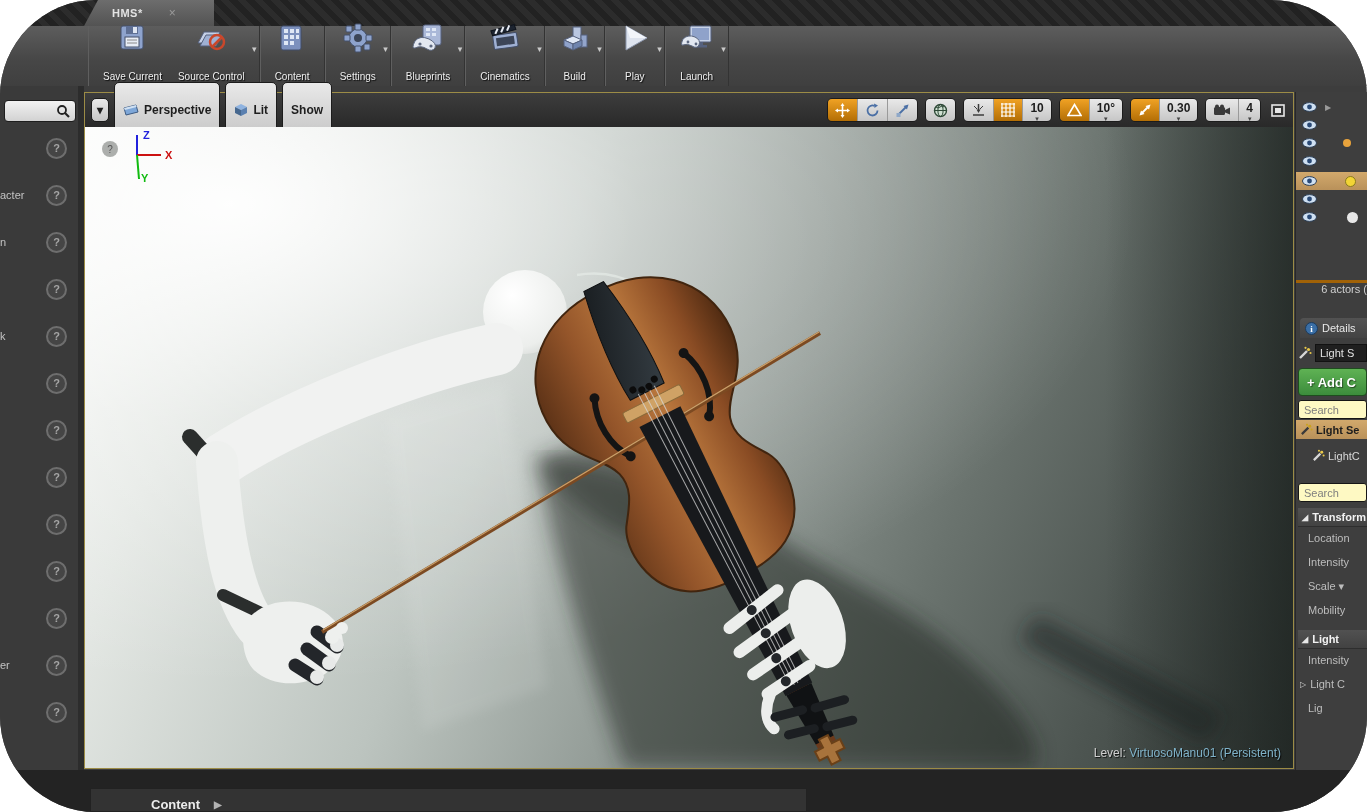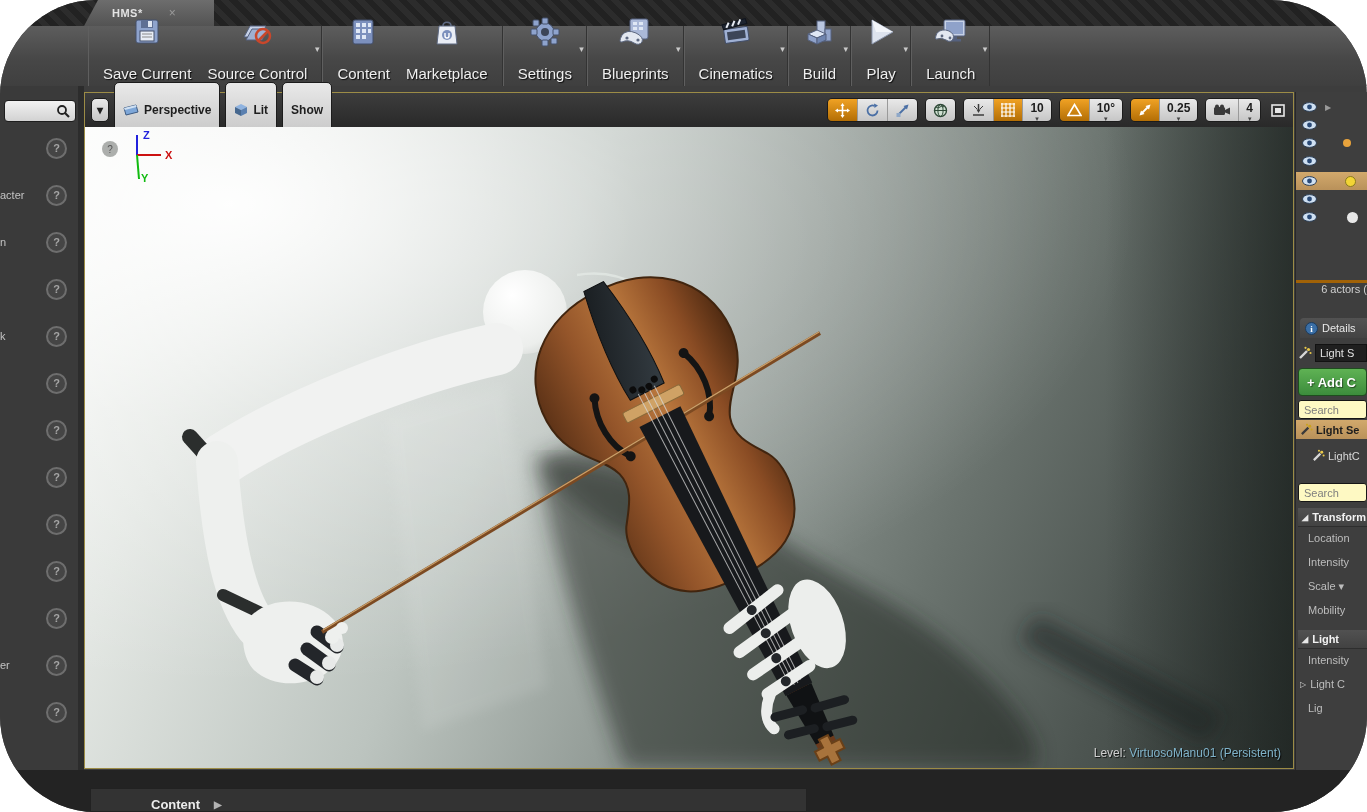--- a/index.html
+++ b/index.html
@@ -15,21 +15,21 @@
   .tab .t{margin-left:28px;font-weight:bold;letter-spacing:.5px;}
   .tab .x{margin-left:26px;color:#9a9a9a;font-size:12px;}
   
   .toolbar{position:absolute;left:0;right:0;top:26px;height:60px;
     background:linear-gradient(#5d5d5d,#474747 55%,#3f3f3f);
     display:flex;align-items:stretch;padding-left:88px;box-sizing:border-box;}
   .tgroup{display:flex;align-items:stretch;border-right:1px solid #333;
     border-left:1px solid #5f5f5f;padding:0 6px;}
   .tbtn{display:flex;flex-direction:column;align-items:center;justify-content:flex-end;
     padding:3px 8px 4px;cursor:pointer;position:relative;}
-  .tbtn .lbl{font-size:15px;color:#efefef;margin-top:18px;text-shadow:1px 1px 1px rgba(0,0,0,.8);white-space:nowrap;}
+  .tbtn .lbl{font-size:10px;color:#efefef;margin-top:18px;text-shadow:1px 1px 1px rgba(0,0,0,.8);white-space:nowrap;}
   .tbtn .ic{height:32px;display:flex;align-items:center;}
   .dd{position:absolute;right:-4px;top:18px;color:#c9c9c9;font-size:9px;}
   
   .viewport{position:absolute;left:84px;top:92px;width:1210px;height:677px;
     border:1px solid #9c8c46;box-sizing:border-box;background:#20241f;}
   .vptb{position:absolute;left:0;top:0;right:0;height:34px;
     background:linear-gradient(#3d3d3d,#292929);display:flex;align-items:center;padding:0 6px;box-sizing:border-box;}
   .vbtn{background:linear-gradient(#e9e9e9,#c6c6c6);border:1px solid #1c1c1c;border-radius:5px;
     color:#1e1e1e;font-size:12px;font-weight:bold;height:22px;display:flex;align-items:center;
     padding:16px 8px;margin-right:5px;cursor:pointer;white-space:nowrap;}
@@ -139,31 +139,20 @@
                 <rect x="7" y="12" width="4" height="4"></rect>
                 <rect x="13" y="12" width="4" height="4"></rect>
                 <rect x="19" y="12" width="3" height="4"></rect>
                 <rect x="7" y="18" width="4" height="4"></rect>
                 <rect x="13" y="18" width="4" height="4"></rect>
               </g>
             </svg>
           </span>
         <span class="lbl">Content</span>
       </div>
-      <div class="tbtn">
-        <span class="ic">
-          <svg width="28" height="30" viewBox="0 0 28 30">
-              <path d="M6 9 L22 9 L24 27 L4 27 Z" fill="#e9edf5" stroke="#5d6880"></path>
-              <path d="M10 9 C10 4 18 4 18 9" fill="none" stroke="#5d6880" stroke-width="1.6"></path>
-              <circle cx="14" cy="18" r="5" fill="#7c90bd"></circle>
-              <path d="M12 16 v3 a2 2 0 0 0 4 0 v-3" fill="none" stroke="#fff" stroke-width="1.4"></path>
-            </svg>
-          </span>
-        <span class="lbl">Marketplace</span>
-      </div>
     </div>
     <div class="tgroup">
       <div class="tbtn">
         <span class="ic">
           <svg width="30" height="30" viewBox="0 0 30 30">
               <g fill="#8ea3cd" stroke="#44506b">
                 <circle cx="15" cy="15" r="9"></circle>
                 <rect x="12" y="1" width="6" height="6" rx="1"></rect>
                 <rect x="12" y="23" width="6" height="6" rx="1"></rect>
                 <rect x="1" y="12" width="6" height="6" rx="1"></rect>
@@ -435,21 +424,21 @@
         </div>
         <div class="sgroup">
           <div class="scell orange">
             <svg width="14" height="14" viewBox="0 0 14 14">
                 <line x1="3" y1="11" x2="10" y2="4" stroke="#fff" stroke-width="1.8"></line>
                 <path d="M12.5 1.5 L7.5 3 L11 6.5 Z" fill="#fff"></path>
                 <path d="M1.5 12.5 L6.5 11 L3 7.5 Z" fill="#fff"></path>
               </svg>
           </div>
           <div class="scell">
-            <span class="sval">0.25</span>
+            <span class="sval">0.30</span>
               <span class="caret">▾</span>
           </div>
         </div>
         <div class="sgroup">
           <div class="scell">
             <svg width="18" height="13" viewBox="0 0 18 13">
                 <rect x="1" y="3" width="11" height="8" rx="1.5" fill="#3a3a3a"></rect>
                 <path d="M12 6 L17 3.5 L17 10.5 L12 8.5 Z" fill="#3a3a3a"></path>
                 <circle cx="4" cy="2.5" r="2" fill="#3a3a3a"></circle>
                 <circle cx="9" cy="2.5" r="2" fill="#3a3a3a"></circle>

